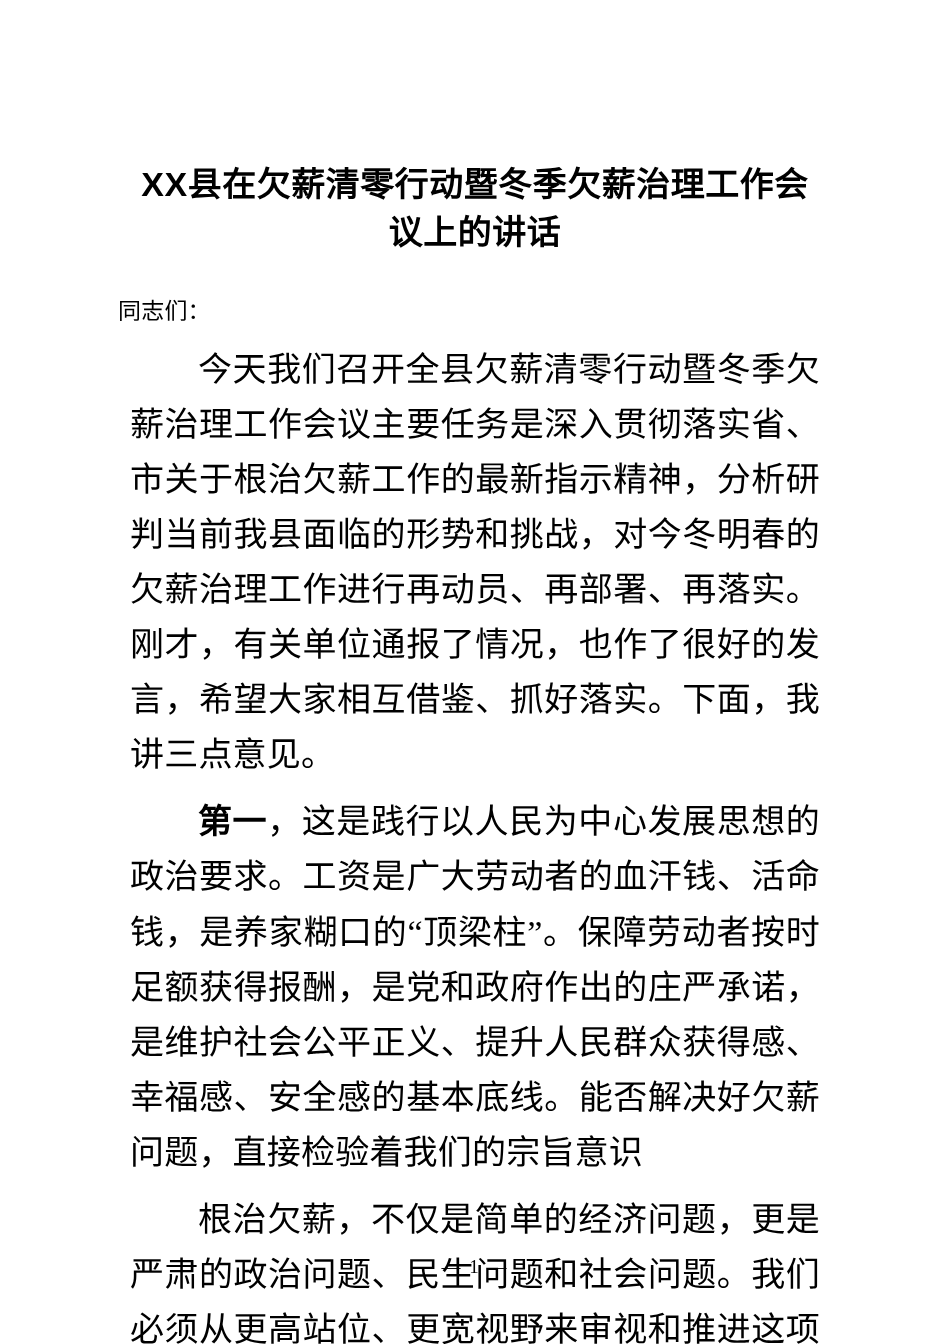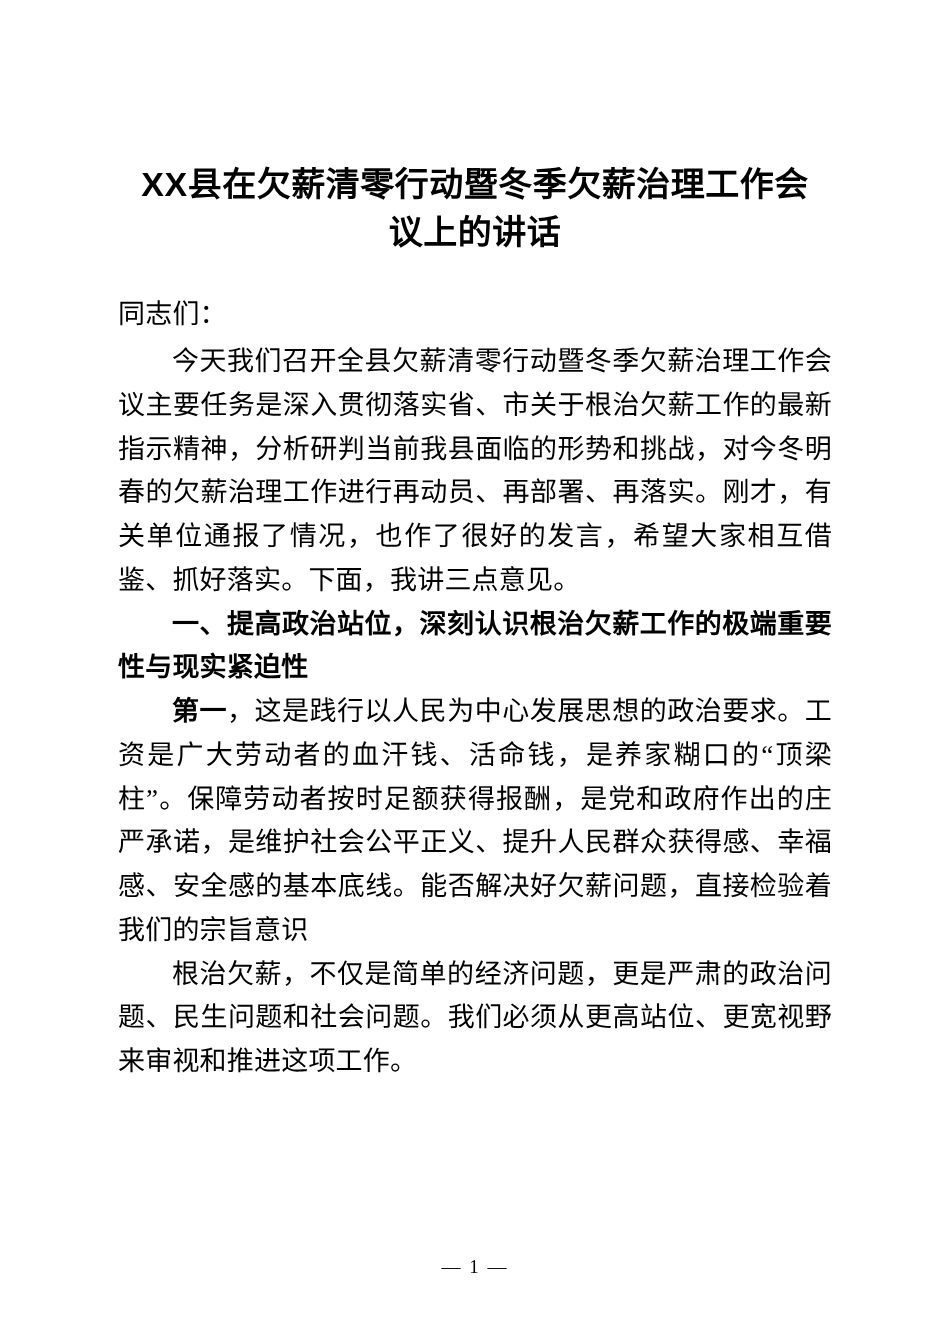--- a/index.html
+++ b/index.html
@@ -28,29 +28,29 @@
     font-family: "Liberation Sans", "DejaVu Sans", sans-serif;
     font-weight: bold;
     font-size: 34px;
     line-height: 1.42;
     text-align: center;
     letter-spacing: 0.5px;
     margin: 0 0 36px 0;
     padding: 0 10px;
   }
   .salutation {
-    font-size: 27px;
+    font-size: 23px;
     line-height: 1.62;
     margin: 4px 0 4px 0;
     letter-spacing: 0.2px;
   }
   p.body-par {
-    font-size: 27px;
+    font-size: 34px;
     line-height: 1.62;
-    margin: 0;
+    margin: 12px;
     text-indent: 2em;
     letter-spacing: 0.2px;
     text-align: justify;
     text-justify: inter-ideograph;
   }
   p.heading-par {
     font-family: "Liberation Sans", "DejaVu Sans", sans-serif;
     font-weight: bold;
     font-size: 27px;
     line-height: 1.62;
@@ -79,21 +79,20 @@
 <body>
 
 <div class="page">
 
   <h1 class="doc-title">XX县在欠薪清零行动暨冬季欠薪治理工作会议上的讲话</h1>
 
   <div class="salutation">同志们：</div>
 
   <p class="body-par">今天我们召开全县欠薪清零行动暨冬季欠薪治理工作会议主要任务是深入贯彻落实省、市关于根治欠薪工作的最新指示精神，分析研判当前我县面临的形势和挑战，对今冬明春的欠薪治理工作进行再动员、再部署、再落实。刚才，有关单位通报了情况，也作了很好的发言，希望大家相互借鉴、抓好落实。下面，我讲三点意见。</p>
 
-  <p class="heading-par">一、提高政治站位，深刻认识根治欠薪工作的极端重要性与现实紧迫性</p>
 
   <p class="body-par"><span class="lead">第一</span><span>，这是践行以人民为中心发展思想的政治要求。工资是广大劳动者的血汗钱、活命钱，是养家糊口的“顶梁柱”。保障劳动者按时足额获得报酬，是党和政府作出的庄严承诺，是维护社会公平正义、提升人民群众获得感、幸福感、安全感的基本底线。能否解决好欠薪问题，直接检验着我们的宗旨意识</span></p>
 
   <p class="body-par">根治欠薪，不仅是简单的经济问题，更是严肃的政治问题、民生问题和社会问题。我们必须从更高站位、更宽视野来审视和推进这项工作。</p>
 
 </div>
 
 <div class="footer">— 1 —</div>
 
 </body></html>

